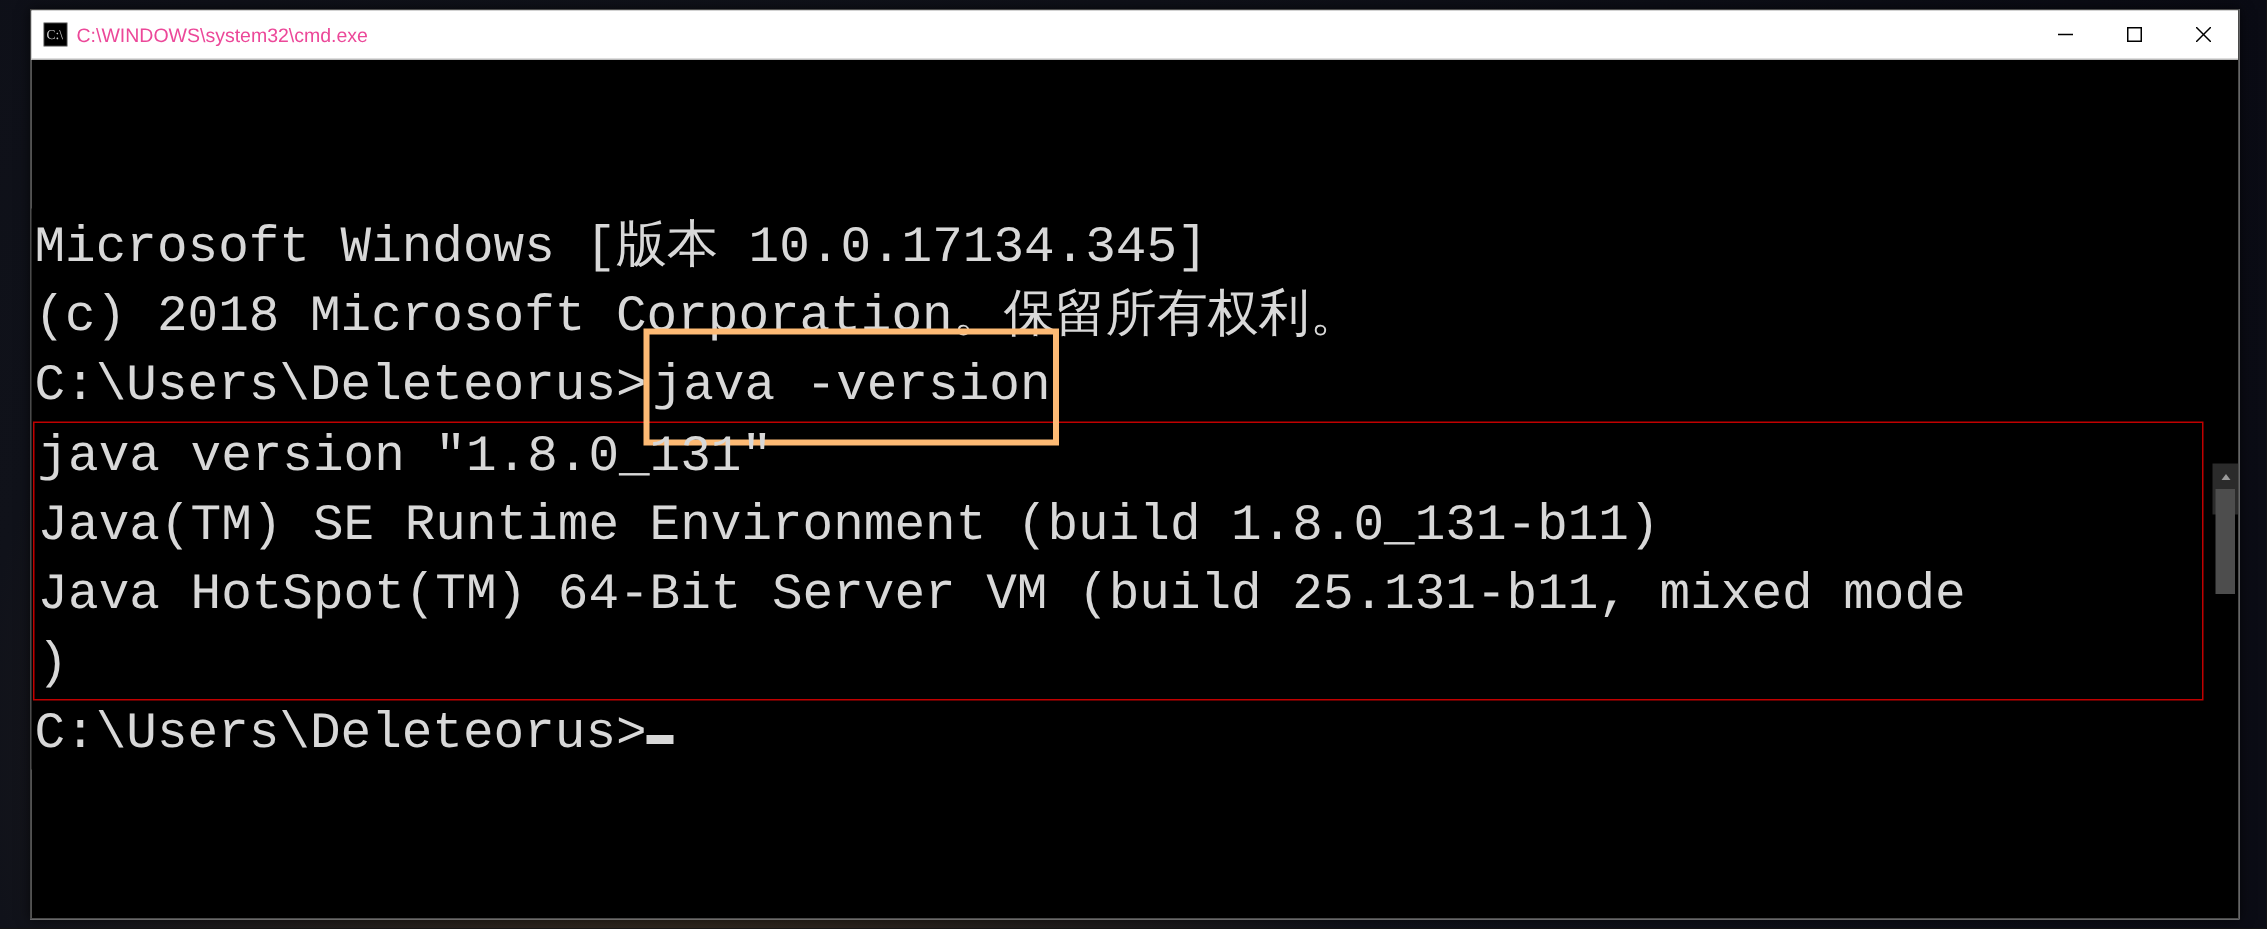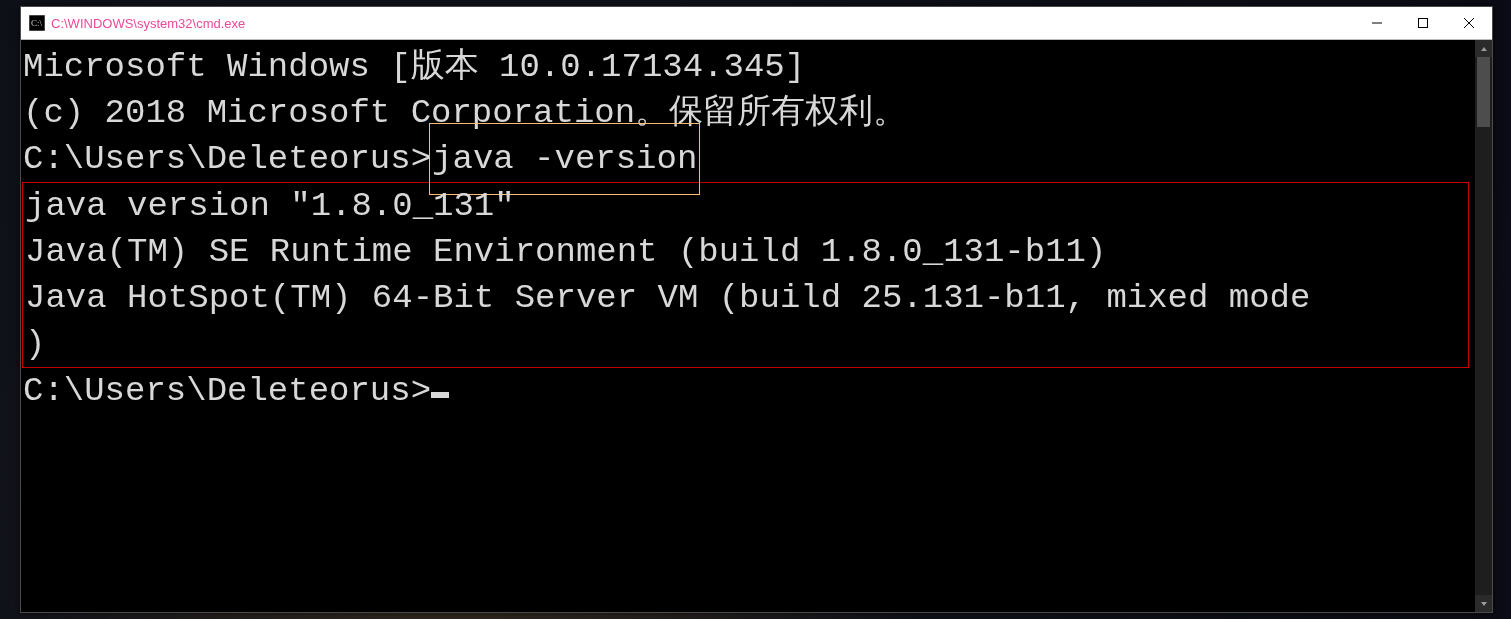--- a/index.html
+++ b/index.html
@@ -63,39 +63,40 @@
   }
   .winbtn svg { width: 10px; height: 10px; }
   .winbtn.max svg { width: 10px; height: 10px; }
 
   
   .term-wrap {
     flex: 1 1 auto;
     display: flex;
     background: #000;
     position: relative;
+    align-items: center;
   }
   .terminal {
     flex: 1 1 auto;
     background: #000;
     color: #d8d8d8;
     font-family: "NSimSun", "SimSun", "Consolas", "Courier New", monospace;
     font-size: 34px;
     line-height: 46px;
     padding: 4px 0 0 2px;
     white-space: pre;
     letter-spacing: 0px;
     overflow: hidden;
     position: relative;
   }
   .terminal .line {
     display: block;
   }
   .hl-cmd {
-    border: 1px solid #fdba74;
+    border: 4px solid #fdba74;
     padding: 16px 2px;
     margin-left: -2px;
   }
   .hl-block {
     border: 1px solid #c00000;
     display: block;
     padding: 0 2px;
     margin: 0 6px 0 -1px;
   }
   .cursor {

